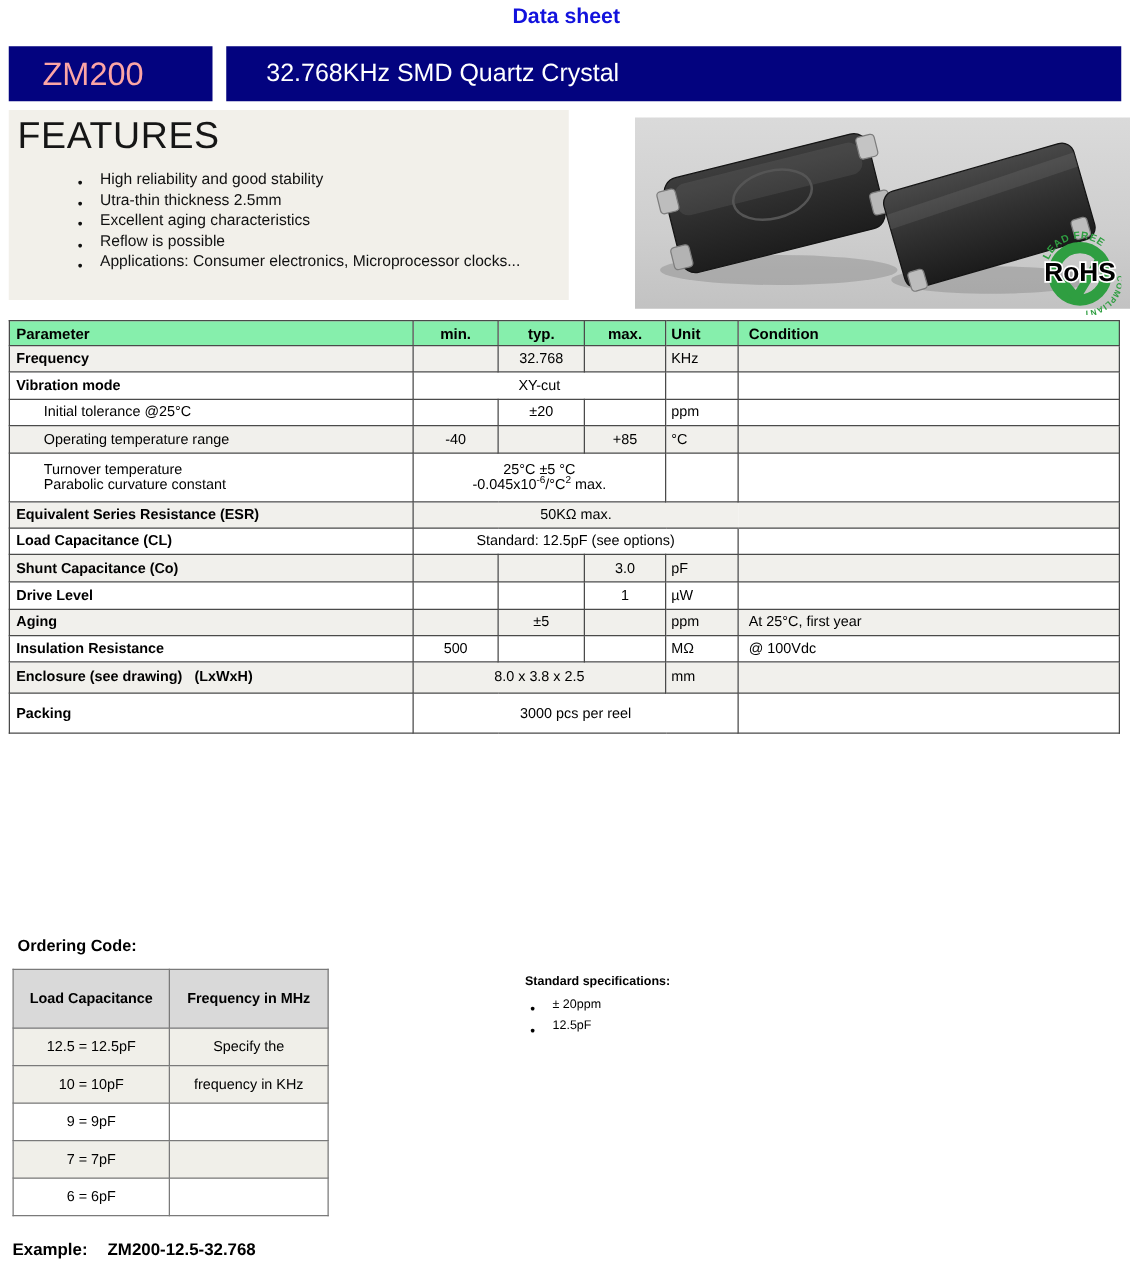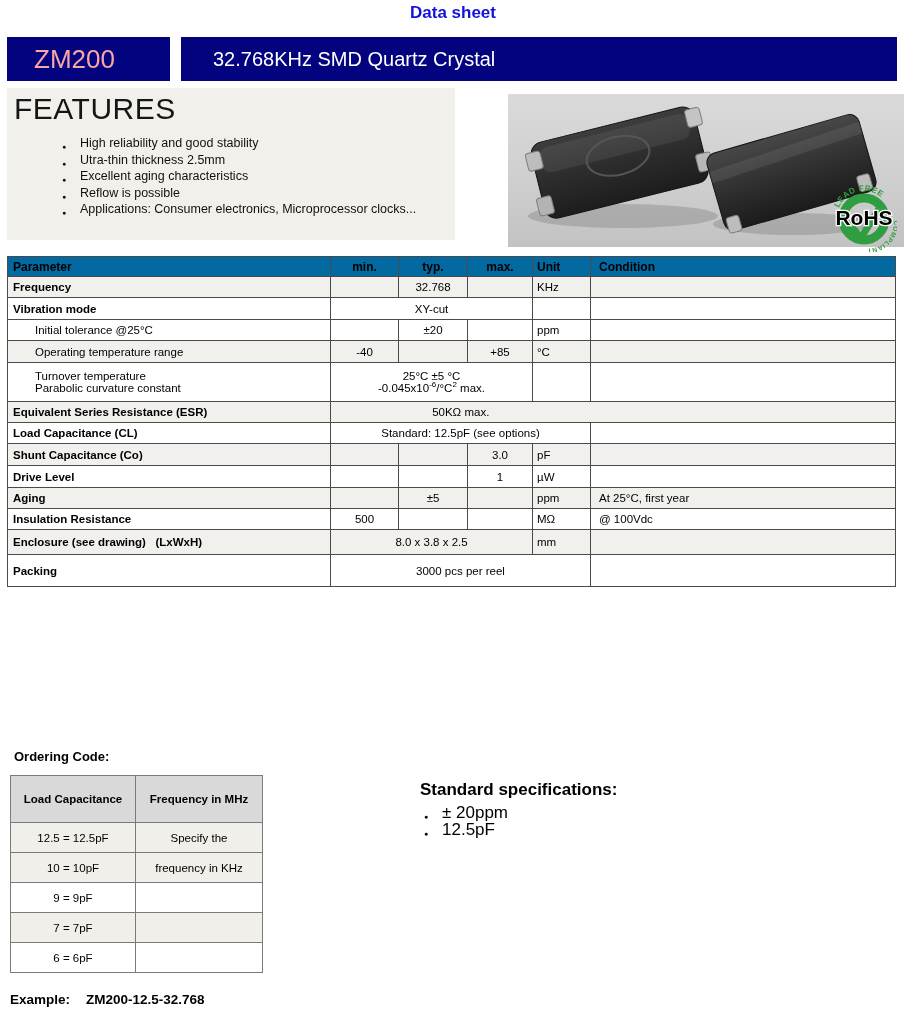--- a/index.html
+++ b/index.html
@@ -32,40 +32,40 @@
            background:linear-gradient(180deg,#dadada 0%,#cecece 60%,#c2c2c2 100%); }
 
   
   .rohs { position:absolute; left:831px; top:178px; width:66px; height:74px; }
 
   
   .spec { position:absolute; left:7px; top:256px; width:888px;
           border-collapse:collapse; table-layout:fixed; font-size:11.5px; }
   .spec td { border:1px solid #4a4a4a; padding:0 4px; vertical-align:middle; overflow:hidden; }
   .spec tr.shade td { background:#f1f0ec; }
-  .spec tr.head td { background:#0369a1; font-weight:bold; font-size:12px; }
+  .spec tr.head td { background:#86efac; font-weight:bold; font-size:12px; }
   .spec .pl { padding-left:5px; text-align:left; }
   .spec .b  { font-weight:bold; }
   .spec .ind { padding-left:27px; }
   .spec .c { text-align:center; }
   .spec .u { padding-left:4px; }
   .spec .cond { padding-left:8px; }
   .spec .nbr { border-right:hidden; }
   .spec sup { font-size:8px; line-height:0; }
 
   
   .ord-title { position:absolute; left:14px; top:749px; font-size:13px; font-weight:bold; }
   .ord { position:absolute; left:10px; top:775px; width:252px;
          border-collapse:collapse; table-layout:fixed; font-size:11.5px; text-align:center; }
   .ord td { border:1px solid #7a7a7a; height:27px; }
   .ord tr.head td { height:44px; background:#d9d9d9; font-weight:bold; }
   .ord tr.shade td { background:#f0efe9; }
 
   
-  .specs2 { position:absolute; left:420px; top:780px; font-size:17px; }
+  .specs2 { position:absolute; left:420px; top:780px; font-size:10px; }
   .specs2 .t { font-weight:bold; margin-bottom:5px; }
   .specs2 ul { margin:0; padding-left:0; list-style:none; }
   .specs2 li { position:relative; padding-left:22px; line-height:16.5px; }
   .specs2 li::before { content:"●"; font-size:7px; position:absolute; left:4px; top:4px; }
 
   
   .example { position:absolute; left:10px; top:992px; font-size:13.5px; font-weight:bold; }
   .example .code { margin-left:16px; }
 </style>
 </head>

